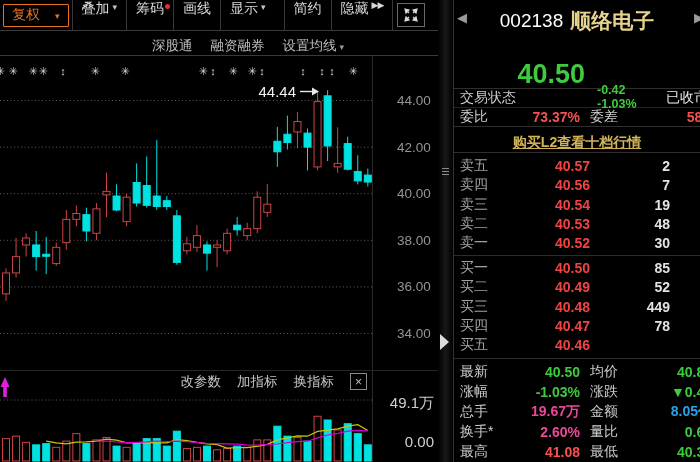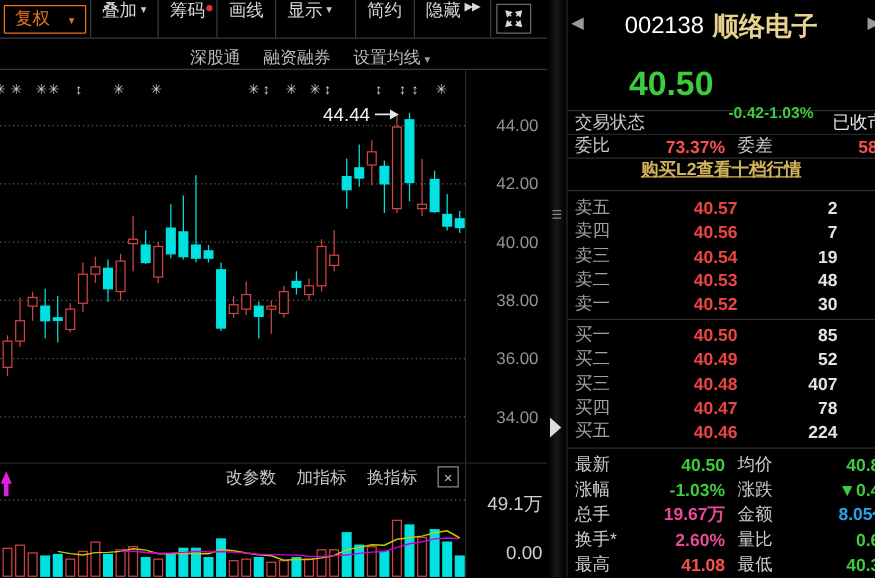--- a/index.html
+++ b/index.html
@@ -40,29 +40,29 @@
   .panel{flex:1;border-left:1px solid #333;background:#000;overflow:hidden;display:flex;flex-direction:column;}
   .phead{height:88px;border-bottom:1px solid #2e2e2e;position:relative;}
   .phead-top{display:flex;align-items:center;justify-content:center;gap:7px;padding-top:7px;}
   .navarr{color:#9a9a9a;font-size:13px;cursor:pointer;}
   .navarr.left{position:absolute;left:3px;top:10px;}
   .navarr.right{position:absolute;right:-4px;top:10px;}
   .pcode{color:#ffffff;font-size:19px;}
   .pname{color:#e6d38e;font-size:21px;font-weight:bold;}
   .phead-price{display:flex;align-items:center;justify-content:center;gap:12px;margin-top:2px;}
   .bigprice{color:#3ecb3e;font-size:27px;font-weight:bold;}
-  .chgcol{display:flex;flex-direction:row;line-height:14px;margin-top:46px;}
+  .chgcol{display:flex;flex-direction:column;line-height:14px;margin-top:46px;}
   .chgcol span{color:#3ecb3e;font-size:12.5px;font-weight:bold;}
   .prow{display:flex;align-items:center;height:22px;padding:0 0 0 6px;font-size:14px;color:#cccccc;}
   .prow .rval{margin-left:auto;margin-right:-8px;color:#e8e8e8;}
   .wbrow{display:grid;grid-template-columns:46px 74px 50px 1fr;align-items:center;height:22px;
     padding-left:6px;font-size:14px;color:#cccccc;border-top:1px solid #242424;}
   .wbrow .v{font-weight:bold;text-align:right;}
   .pink{color:#f85050;}
-  .linkrow{height:33px;display:flex;align-items:flex-start;justify-content:center;
+  .linkrow{height:33px;display:flex;align-items:flex-end;justify-content:center;
     border-top:1px solid #2e2e2e;border-bottom:1px solid #2e2e2e;}
   .l2link{color:#d2b35a;font-size:14px;font-weight:bold;text-decoration:underline;cursor:pointer;}
   .queue{padding-top:3px;}
   .qrow{display:grid;grid-template-columns:40px 90px 1fr;align-items:center;height:19.4px;
     padding-left:6px;font-size:14px;cursor:pointer;}
   .qlabel{color:#a2a2a2;}
   .qprice{color:#ef4444;font-weight:bold;text-align:right;}
   .qvol{color:#e3e3e3;font-weight:bold;text-align:right;padding-right:30px;}
   .qsep{border-top:1px solid #2c2c2c;margin:2px 0;}
   .statsep{border-top:1px solid #2c2c2c;margin-top:3px;}
@@ -376,31 +376,30 @@
         <span class="qvol">85</span>
       </div>
       <div class="qrow">
         <span class="qlabel">买二</span>
         <span class="qprice">40.49</span>
         <span class="qvol">52</span>
       </div>
       <div class="qrow">
         <span class="qlabel">买三</span>
         <span class="qprice">40.48</span>
-        <span class="qvol">407</span>
+        <span class="qvol">449</span>
       </div>
       <div class="qrow">
         <span class="qlabel">买四</span>
         <span class="qprice">40.47</span>
         <span class="qvol">78</span>
       </div>
       <div class="qrow">
         <span class="qlabel">买五</span>
         <span class="qprice">40.46</span>
-        <span class="qvol">224</span>
       </div>
     </div>
 
     <div class="statsep"></div>
 
     <div class="stats">
       <div class="srow">
         <span>最新</span>
         <span class="v1 green">40.50</span>
         <span class="l2">均价</span>

